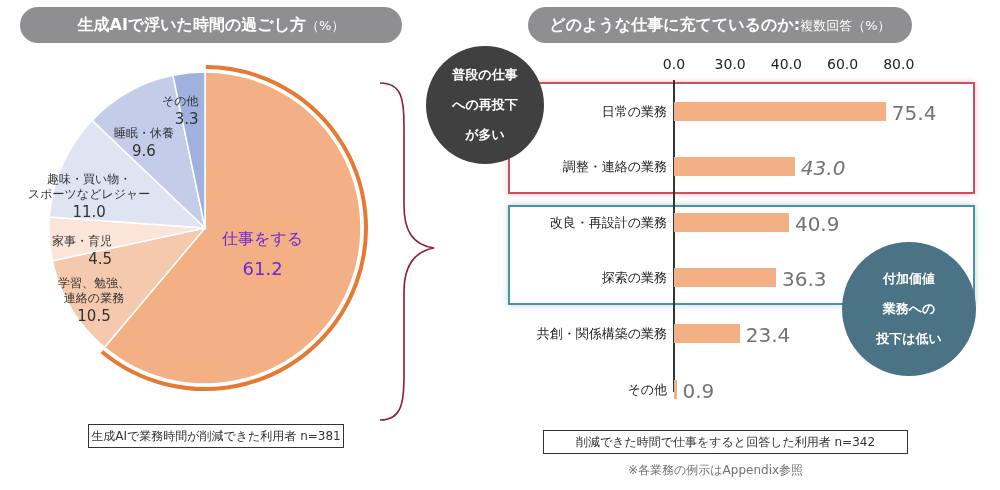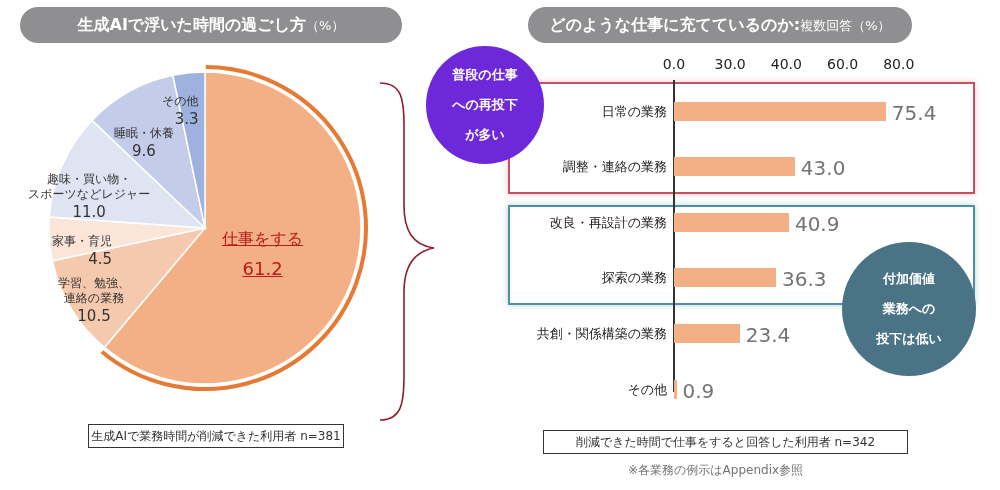--- a/index.html
+++ b/index.html
@@ -4,21 +4,21 @@
 <style>
   html, body { margin:0; padding:0; }
   body { width:1000px; height:490px; background:#ffffff; position:relative; overflow:hidden;
          font-family:"DejaVu Sans", "Liberation Sans", sans-serif; color:#222; }
   .pill { position:absolute; background:#8f8f91; color:#fff; border-radius:20px;
           height:36px; line-height:36px; text-align:center; font-size:16px; font-weight:bold; }
   .pill .sub { font-size:13px; font-weight:normal; }
   #pie-svg { position:absolute; left:0; top:40px; }
   .pie-label { position:absolute; text-align:center; font-size:12px; line-height:15px; color:#333; white-space:nowrap; }
   .pie-label .val { font-size:15px; line-height:20px; display:block; }
-  .pie-label.main { font-size:16px; line-height:22px; color:#b91c1c;text-decoration:underline; }
+  .pie-label.main { font-size:16px; line-height:22px; color:#6d28d9; }
   .pie-label.main .val { font-size:18px; line-height:30px; margin-top:4px; }
   .note-box { position:absolute; border:1px solid #333; background:#fff; font-size:12px; color:#333;
               text-align:center; height:22px; line-height:22px; }
   #brace { position:absolute; left:378px; top:80px; }
   .bubble { position:absolute; border-radius:50%; color:#fff; font-weight:bold; font-size:13px;
             display:flex; flex-direction:column; align-items:center; justify-content:center; text-align:center; }
   .bubble span { display:block; line-height:30px; }
   .group-box { position:absolute; background:#fff; }
   .group-red { border:2px solid #c9505e; box-shadow:0 0 6px rgba(200,80,95,0.35); }
   .group-blue { border:2px solid #4d8fa3; box-shadow:0 0 6px rgba(77,143,163,0.4); }
@@ -96,36 +96,36 @@
     <div class="axis-tick" style="left: 898.8px;">80.0</div>
   </div>
 <div class="axis-line"></div>
 
 <div id="bars">
     <div class="bar-label" style="top: 103px;">日常の業務</div>
     <div class="bar" style="top: 102px; width: 211.874px;"></div>
     <div class="bar-val" style="top: 101px; left: 891.874px;">75.4</div>
     <div class="bar-label" style="top: 158px; margin-left: 40px;">調整・連絡の業務</div>
     <div class="bar" style="top: 157px; width: 120.83px;"></div>
-    <div class="bar-val" style="top: 156px; left: 800.83px;">43.0</div>
+    <div class="bar-val" style="top: 156px; left: 800.83px; font-style: italic;">43.0</div>
     <div class="bar-label" style="top: 214px;">改良・再設計の業務</div>
     <div class="bar" style="top: 213px; width: 114.929px;"></div>
     <div class="bar-val" style="top: 212px; left: 794.929px;">40.9</div>
     <div class="bar-label" style="top: 269px;">探索の業務</div>
     <div class="bar" style="top: 268px; width: 102.003px;"></div>
     <div class="bar-val" style="top: 267px; left: 782.003px;">36.3</div>
     <div class="bar-label" style="top: 325px;">共創・関係構築の業務</div>
     <div class="bar" style="top: 324px; width: 65.754px;"></div>
     <div class="bar-val" style="top: 323px; left: 745.754px;">23.4</div>
     <div class="bar-label" style="top: 381px;">その他</div>
     <div class="bar" style="top: 380px; width: 2.529px;"></div>
     <div class="bar-val" style="top: 379px; left: 682.529px;">0.9</div>
   </div>
 
-<div class="bubble" style="left:426px; top:46px; width:118px; height:118px; background:#6d28d9;">
+<div class="bubble" style="left:426px; top:46px; width:118px; height:118px; background:#404040;">
   <span>普段の仕事</span>
   <span>への再投下</span>
   <span>が多い</span>
 </div>
 <div class="bubble" style="left:842px; top:242px; width:134px; height:134px; background:#4b7386;">
   <span>付加価値</span>
   <span>業務への</span>
   <span>投下は低い</span>
 </div>
 

